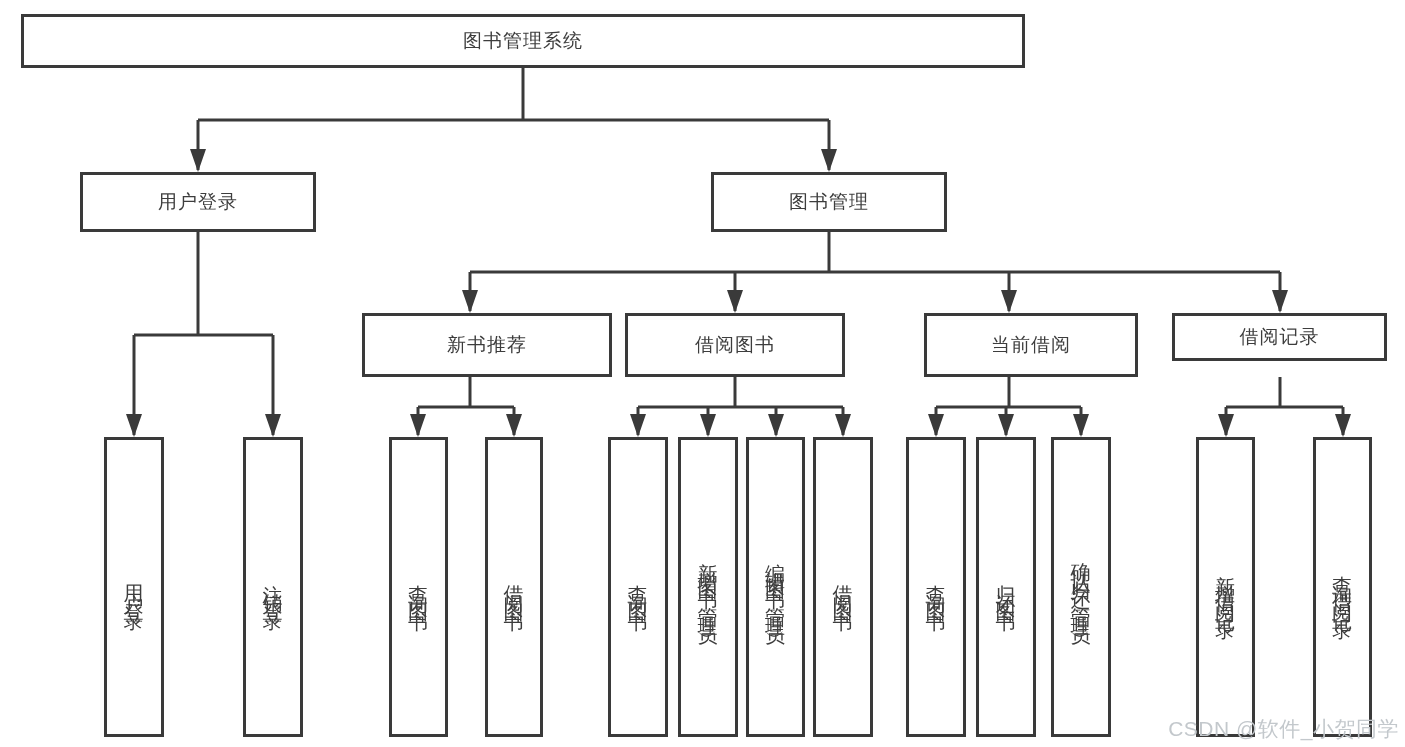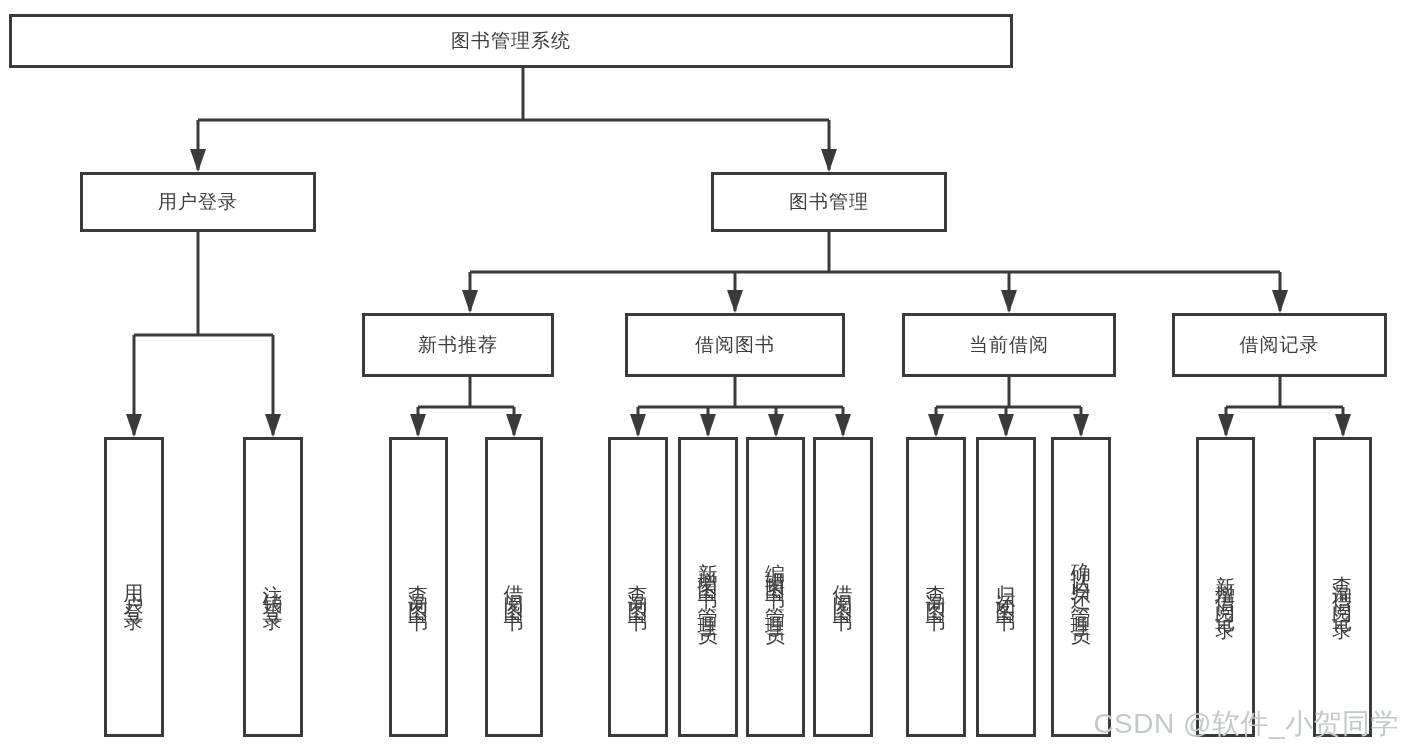--- a/index.html
+++ b/index.html
@@ -55,21 +55,21 @@
     text-orientation: mixed;
     letter-spacing: 9px;
     line-height: 1;
     display: block;
   }
   .watermark {
     position: absolute;
     right: 6px;
     bottom: 4px;
     z-index: 5;
-    font-size: 28px;
+    font-size: 21px;
     color: #c3c8cc;
     letter-spacing: 0.5px;
     pointer-events: none;
   }
 </style>
 </head>
 <body>
 
 <div class="canvas">
 
@@ -135,41 +135,41 @@
       <polygon points="776,437 768,414 784,414"></polygon>
       <polygon points="843,437 835,414 851,414"></polygon>
       <polygon points="936,437 928,414 944,414"></polygon>
       <polygon points="1006,437 998,414 1014,414"></polygon>
       <polygon points="1081,437 1073,414 1089,414"></polygon>
       <polygon points="1226,437 1218,414 1234,414"></polygon>
       <polygon points="1343,437 1335,414 1351,414"></polygon>
     </g>
   </svg>
 
-  <div class="node" style="left:9px; top:14px; width:1004px; height:54px;">
+  <div class="node" style="left:21px; top:14px; width:1004px; height:54px;">
     <span>图书管理系统</span>
   </div>
 
   <div class="node" style="left:80px; top:172px; width:236px; height:60px;">
     <span>用户登录</span>
   </div>
   <div class="node" style="left:711px; top:172px; width:236px; height:60px;align-items:center;">
     <span>图书管理</span>
   </div>
 
-  <div class="node" style="left:362px; top:313px; width:192px; height:64px;align-items:center;">
+  <div class="node" style="left:362px; top:313px; width:250px; height:64px;align-items:center;">
     <span>新书推荐</span>
   </div>
   <div class="node" style="left:625px; top:313px; width:220px; height:64px;">
     <span>借阅图书</span>
   </div>
-  <div class="node" style="left:902px; top:313px; width:214px; height:64px;">
+  <div class="node" style="left:924px; top:313px; width:214px; height:64px;">
     <span>当前借阅</span>
   </div>
-  <div class="node" style="left:1172px; top:313px; width:215px; height:64px;">
+  <div class="node" style="left:1172px; top:313px; width:215px; height:48px;">
     <span>借阅记录</span>
   </div>
 
   <div class="leaf" style="left:104px; width:60px;">
     <span class="vtext">用户登录</span>
   </div>
   <div class="leaf" style="left:243px; width:60px;">
     <span class="vtext">注销登录</span>
   </div>
 

